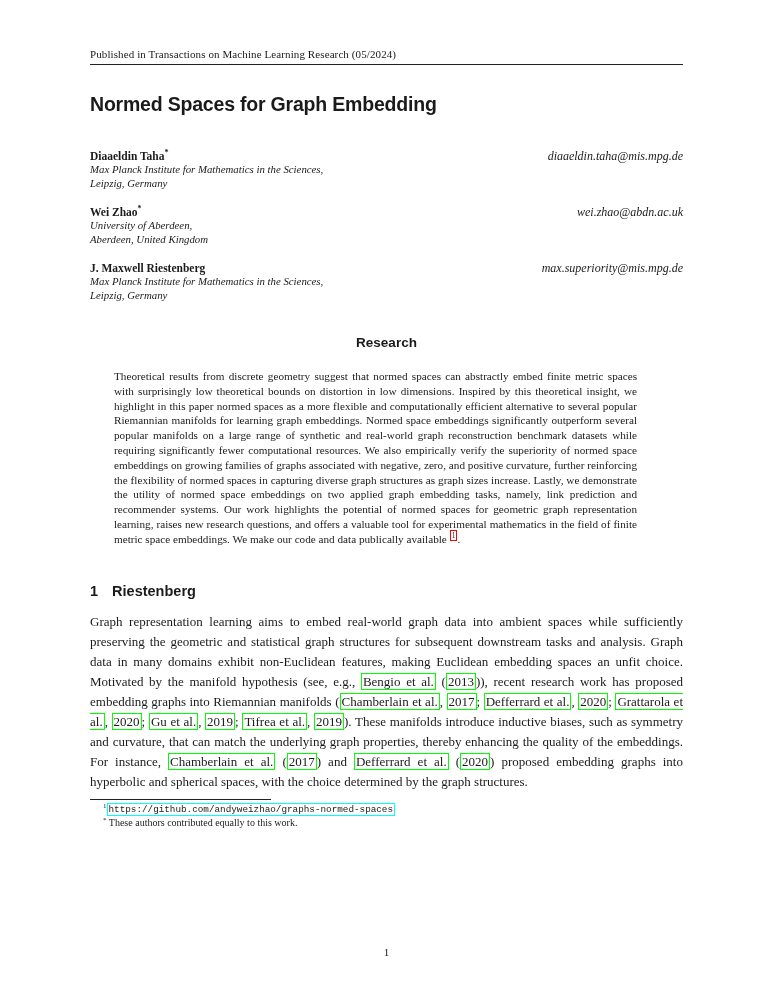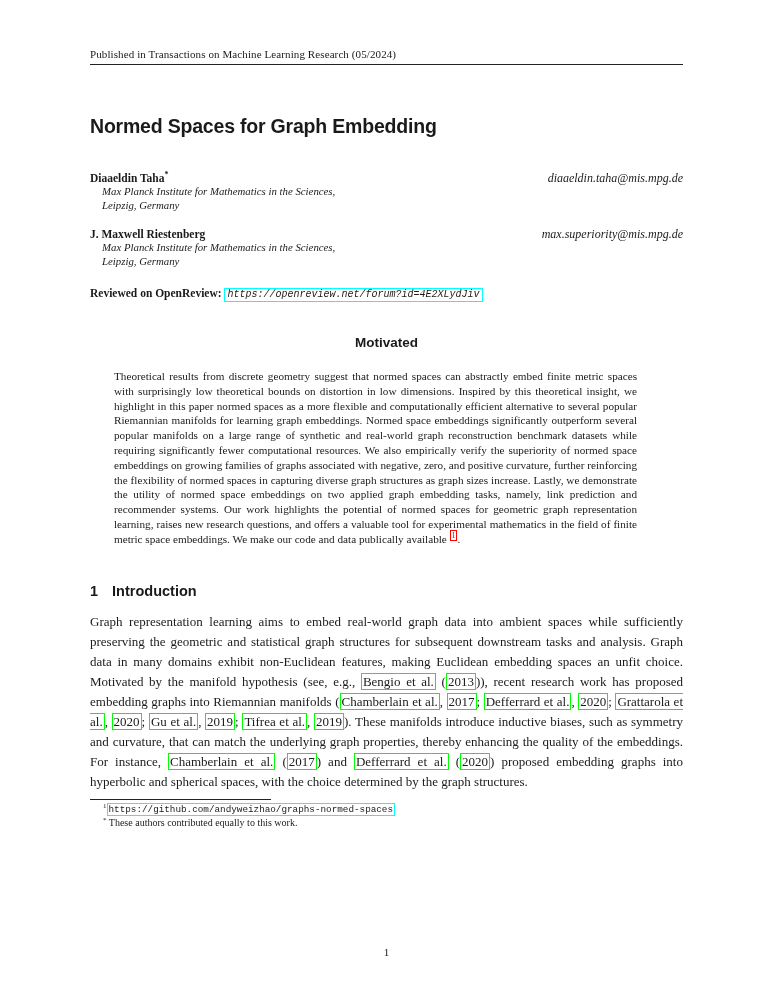--- a/index.html
+++ b/index.html
@@ -16,32 +16,32 @@
     font-family: "Liberation Serif", serif;
     color: var(--ink);
     overflow: hidden;
   }
   .content { margin: 0 90px; }
 
   .pub-line { padding-top: 48px; font-size: 11px; letter-spacing: 0.1px; }
   .header-rule { border: none; border-top: 1.4px solid #222; margin-top: 4px; }
 
   .paper-title {
-    margin-top: 50px;
+    margin-top: 28px;
     font-family: "Liberation Sans", sans-serif;
     font-weight: bold;
     font-size: 19.5px;
     letter-spacing: -0.2px;
   }
 
   .authors { margin-top: 33px; }
   .author { display: flex; justify-content: space-between; align-items: flex-start; margin-bottom: 15px; }
   .author-name { font-weight: bold; font-size: 11.5px; line-height: 14px; font-family: Liberation Serif, serif; }
   .author-name sup { font-size: 8px; }
-  .affil { font-style: italic; font-size: 10.8px; line-height: 13.5px; margin-left: 12px; }
+  .affil { font-style: italic; font-size: 10.8px; line-height: 13.5px; }
   .email { font-style: italic; font-size: 12px; line-height: 14px; }
 
   .review-line { margin-top: 19px; font-size: 11.5px; }
   .review-label { font-weight: bold; }
   .link-box {
     display: inline-block;
     border: 1.3px solid var(--link_border);
     font-family: "Liberation Mono", monospace;
     font-size: 10px;
     padding: 0 2px;
@@ -118,43 +118,47 @@
 
     <div class="author">
       <div class="author-left">
         <div class="author-name"><span>Diaaeldin Taha</span><sup>*</sup></div>
         <div class="affil">Max Planck Institute for Mathematics in the Sciences,</div>
         <div class="affil">Leipzig, Germany</div>
       </div>
       <div class="email">diaaeldin.taha@mis.mpg.de</div>
     </div>
 
+    <div class="author">
+      <div class="author-left">
+        <div class="author-name"><span>Wei Zhao</span><sup>*</sup></div>
+        <div class="affil">University of Aberdeen,</div>
+        <div class="affil">Aberdeen, United Kingdom</div>
+      </div>
+      <div class="email">wei.zhao@abdn.ac.uk</div>
+    </div>
 
     <div class="author">
       <div class="author-left">
         <div class="author-name"><span>J. Maxwell Riestenberg</span><sup></sup></div>
         <div class="affil">Max Planck Institute for Mathematics in the Sciences,</div>
         <div class="affil">Leipzig, Germany</div>
       </div>
       <div class="email">max.superiority@mis.mpg.de</div>
     </div>
 
 
   </div>
 
-  <div class="review-line">
-    <span class="review-label">Reviewed on OpenReview:</span>
-    <span class="link-box italic-mono">https://openreview.net/forum?id=4E2XLydJiv</span>
-  </div>
 
-  <div class="abstract-heading">Motivated</div>
+  <div class="abstract-heading">Research</div>
   <p class="abstract-body"><span>Theoretical results from discrete geometry suggest that normed spaces can abstractly embed finite metric spaces with surprisingly low theoretical bounds on distortion in low dimensions. Inspired by this theoretical insight, we highlight in this paper normed spaces as a more flexible and computationally efficient alternative to several popular Riemannian manifolds for learning graph embeddings. Normed space embeddings significantly outperform several popular manifolds on a large range of synthetic and real-world graph reconstruction benchmark datasets while requiring significantly fewer computational resources. We also empirically verify the superiority of normed space embeddings on growing families of graphs associated with negative, zero, and positive curvature, further reinforcing the flexibility of normed spaces in capturing diverse graph structures as graph sizes increase. Lastly, we demonstrate the utility of normed space embeddings on two applied graph embedding tasks, namely, link prediction and recommender systems. Our work highlights the potential of normed spaces for geometric graph representation learning, raises new research questions, and offers a valuable tool for experimental mathematics in the field of finite metric space embeddings. We make our code and data publically available </span><sup class="seg-box seg-red">1</sup><span>.</span></p>
 
   <div class="section-heading">
-    <span class="section-number">1</span><span>Introduction</span>
+    <span class="section-number">1</span><span>Riestenberg</span>
   </div>
   <p class="intro-body"><span>Graph representation learning aims to embed real-world graph data into ambient spaces while sufficiently preserving the geometric and statistical graph structures for subsequent downstream tasks and analysis. Graph data in many domains exhibit non-Euclidean features, making Euclidean embedding spaces an unfit choice. Motivated by the manifold hypothesis (see, e.g., </span><span class="seg-box seg-green">Bengio et al.</span><span> (</span><span class="seg-box seg-green">2013</span><span>)), recent research work has proposed embedding graphs into Riemannian manifolds (</span><span class="seg-box seg-green">Chamberlain et al.</span><span>, </span><span class="seg-box seg-green">2017</span><span>; </span><span class="seg-box seg-green">Defferrard et al.</span><span>, </span><span class="seg-box seg-green">2020</span><span>; </span><span class="seg-box seg-green">Grattarola et al.</span><span>, </span><span class="seg-box seg-green">2020</span><span>; </span><span class="seg-box seg-green">Gu et al.</span><span>, </span><span class="seg-box seg-green">2019</span><span>; </span><span class="seg-box seg-green">Tifrea et al.</span><span>, </span><span class="seg-box seg-green">2019</span><span>). These manifolds introduce inductive biases, such as symmetry and curvature, that can match the underlying graph properties, thereby enhancing the quality of the embeddings. For instance, </span><span class="seg-box seg-green">Chamberlain et al.</span><span> (</span><span class="seg-box seg-green">2017</span><span>) and </span><span class="seg-box seg-green">Defferrard et al.</span><span> (</span><span class="seg-box seg-green">2020</span><span>) proposed embedding graphs into hyperbolic and spherical spaces, with the choice determined by the graph structures.</span></p>
 
   <hr class="footnote-rule">
   <div class="footnotes">
     <div class="fn-line"><span class="fn-marker">1</span><span class="fn-url-box">https://github.com/andyweizhao/graphs-normed-spaces</span></div>
     <div class="fn-line fn-text"><span class="fn-marker">*</span><span> These authors contributed equally to this work.</span></div>
   </div>
 
 </div>

